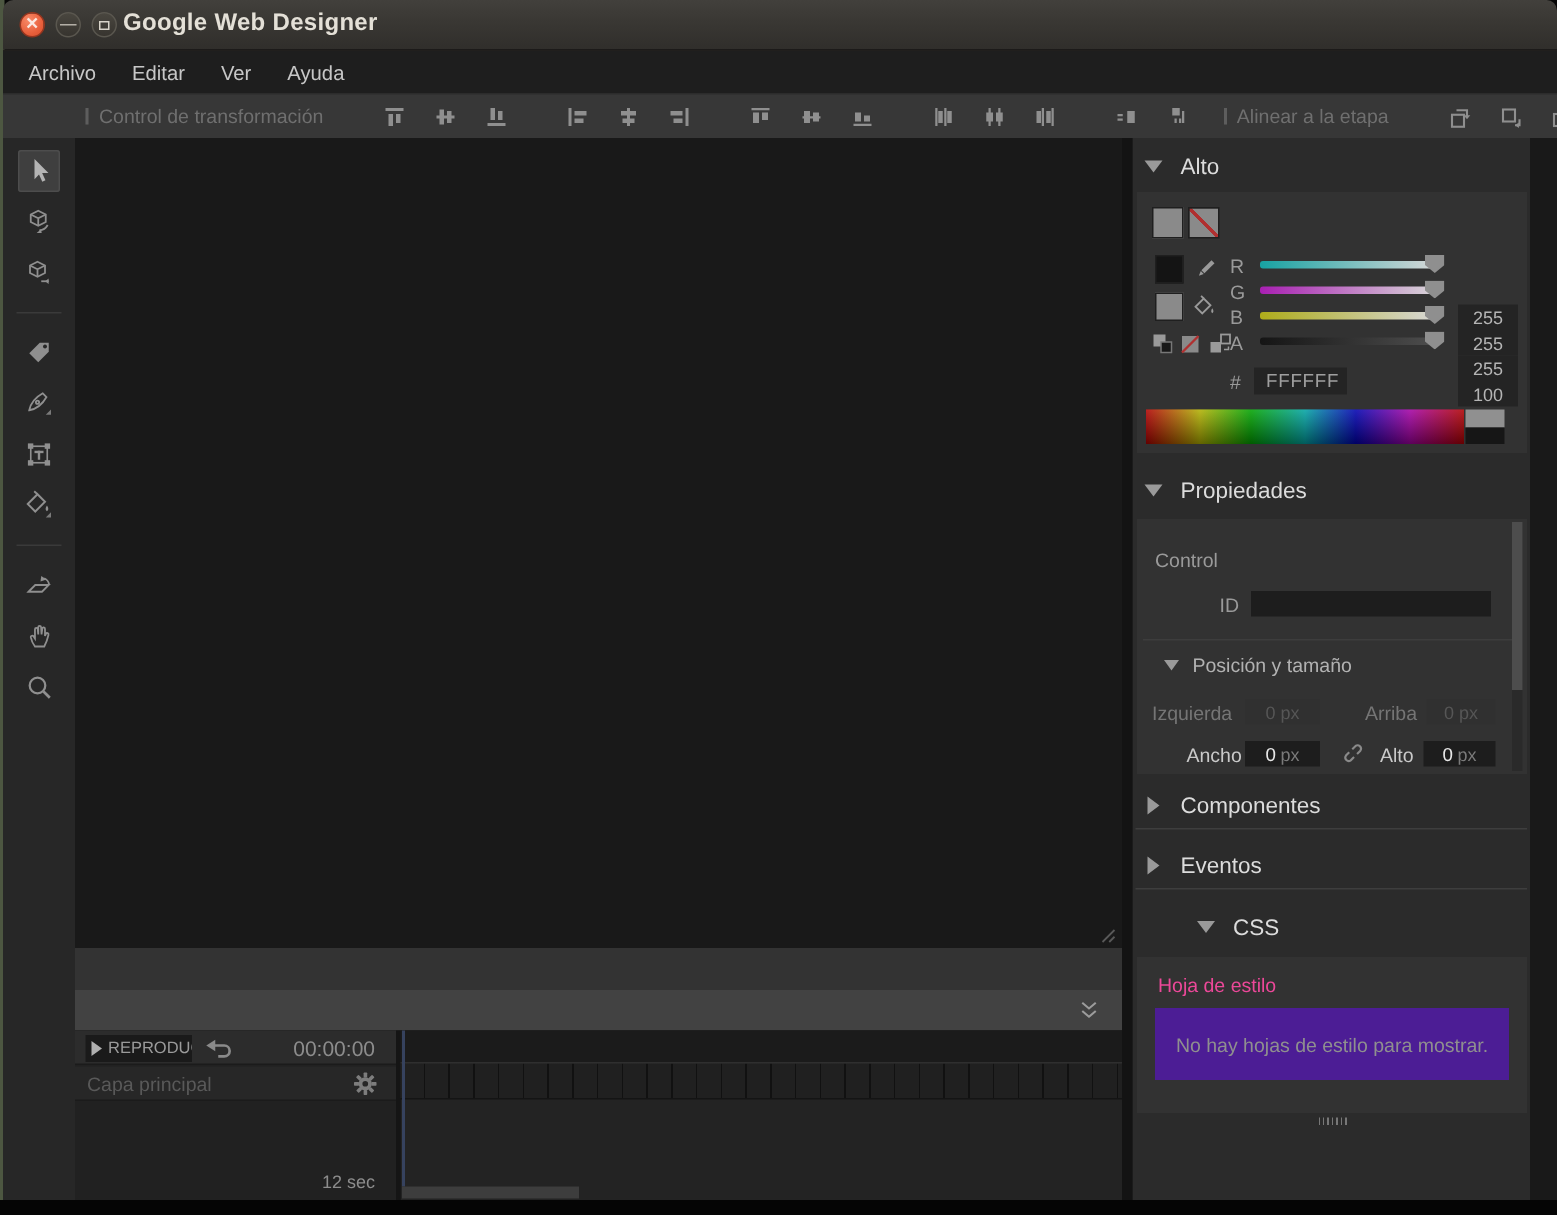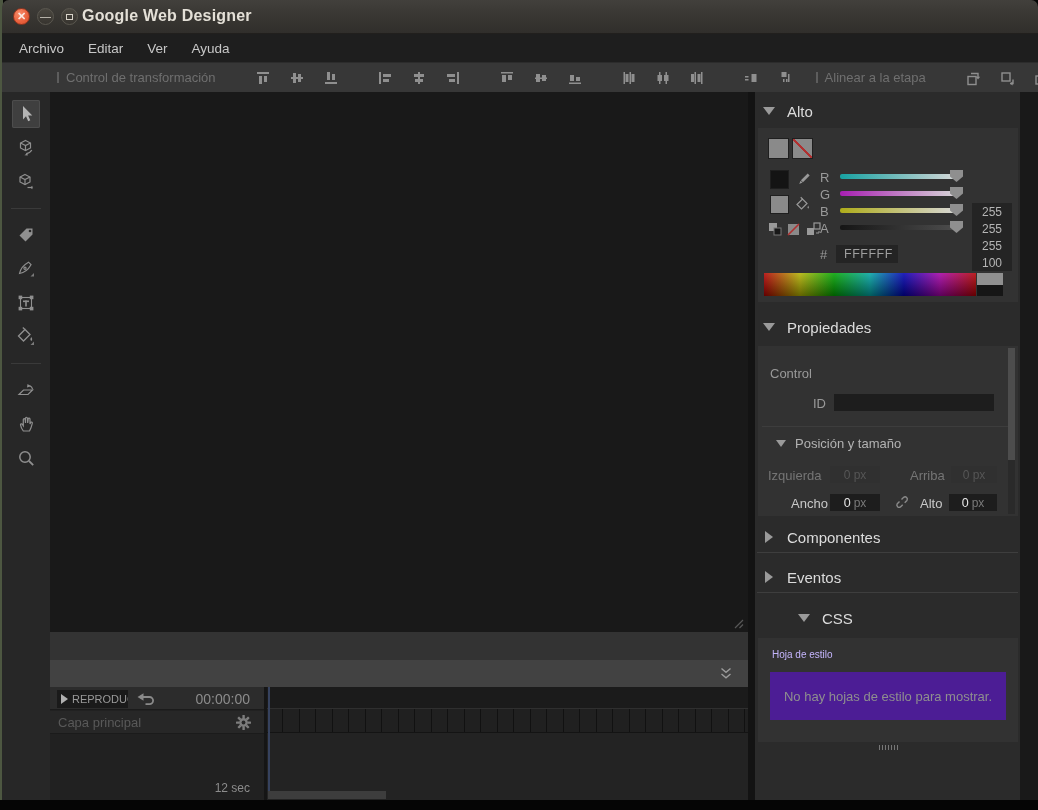--- a/index.html
+++ b/index.html
@@ -146,21 +146,21 @@
   #props-divider { position:absolute; left:4px; top:80px; width:246px; height:1px; background:#3d3d3d; }
 
   
   #css-box1 { top:546px; height:104px; }
   #css-inner { position:absolute; left:12px; top:34px; width:236px; height:48px; background:#4c1d95;
     display:flex; align-items:center; justify-content:center; }
   #css-inner span { font-size:13px; color:#8f8f8f; }
   #css-grip { position:absolute; left:124px; top:653px; width:20px; height:5px;
     background:repeating-linear-gradient(to right,#777 0 1px,transparent 1px 3px); }
   #css-box2 { top:662px; height:41px; }
-  .box-label { position:absolute; left:14px; top:12px; font-size:10px; color:#c4b5fd;text-align:right; }
+  .box-label { position:absolute; left:14px; top:12px; font-size:13px; color:#ec4899;text-align:right; }
   #sheet-label { top:11px; }
 
   svg { display:block; }
 </style>
 </head>
 <body>
 
 <div id="stage-wrap">
 
   <div id="desktop-edge" class="abs"></div>

